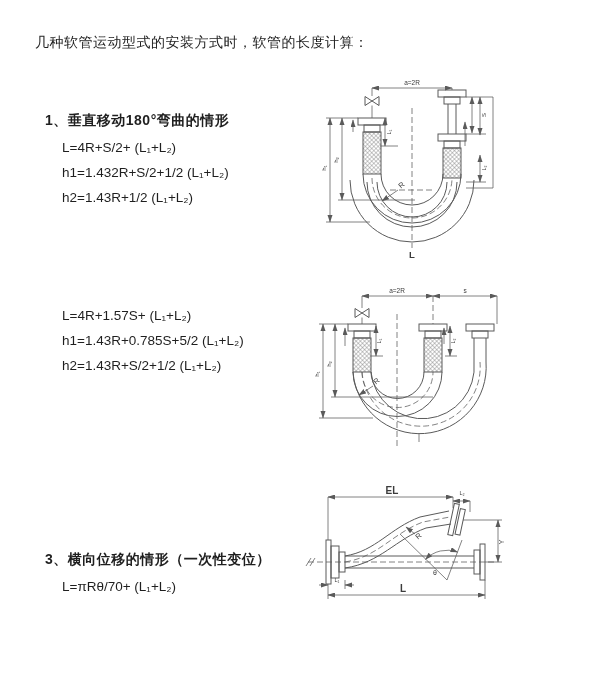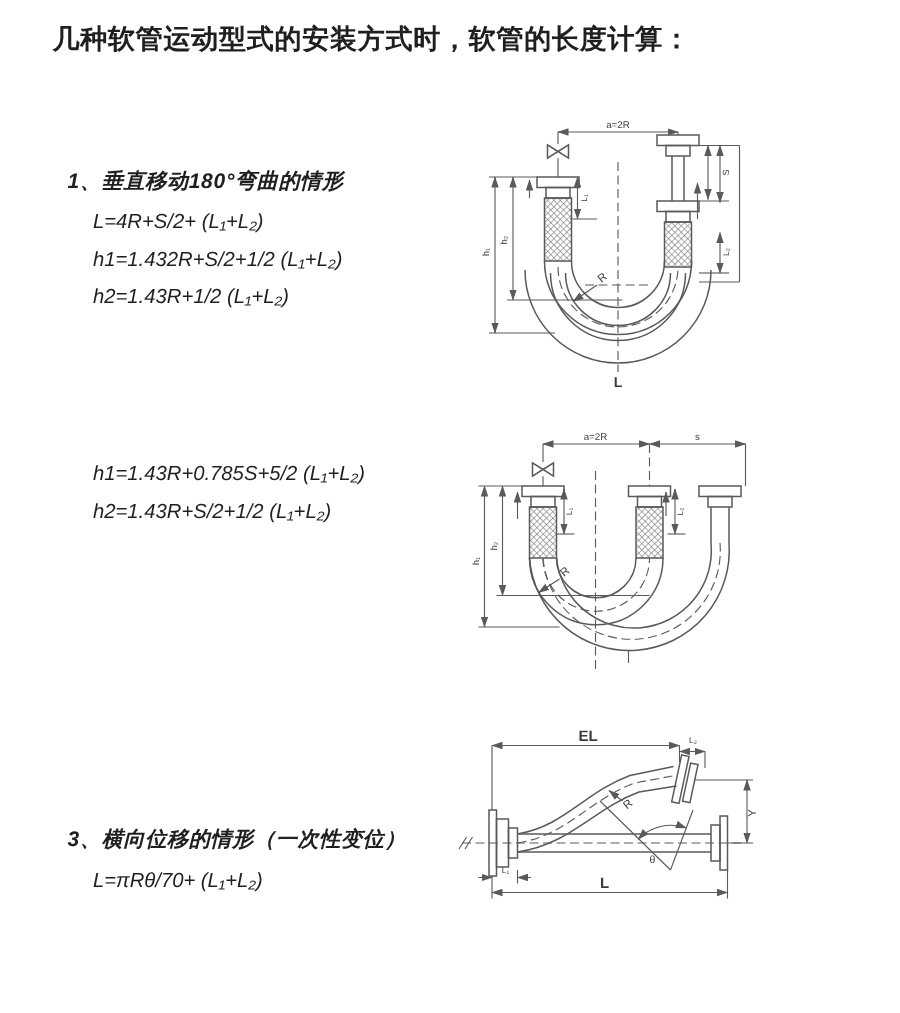--- a/index.html
+++ b/index.html
@@ -1,21 +1,21 @@
 <!DOCTYPE html>
 <html><head>
 <meta charset="utf-8">
 <style>
   html,body{margin:0;padding:0;background:#fff;}
   #page{position:relative;width:600px;height:675px;background:#fff;overflow:hidden;
         font-family:"Liberation Sans","DejaVu Sans",sans-serif;color:#1f1f1f;}
-  .title{position:absolute;left:35px;top:14px;font-size:18px;font-weight:700;letter-spacing:.5px;}
+  .title{position:absolute;left:35px;top:34px;font-size:14px;font-weight:400;letter-spacing:.5px;}
   .section{position:absolute;left:45px;}
-  .section .heading{font-size:14px;font-weight:600;line-height:20px;margin-bottom:5px;letter-spacing:.5px;white-space:nowrap;font-style:italic;}
-  .section .formula{font-size:13.5px;font-weight:500;line-height:25px;padding-left:17px;white-space:nowrap;font-style:italic;}
+  .section .heading{font-size:14px;font-weight:600;line-height:20px;margin-bottom:5px;letter-spacing:.5px;white-space:nowrap;}
+  .section .formula{font-size:13.5px;font-weight:500;line-height:25px;padding-left:17px;white-space:nowrap;}
   #sec1{top:110px;} #sec2{top:303px;} #sec3{top:517px;margin-top:32px;}
   .dia{position:absolute;}
   #dia1{left:318px;top:70px;} #dia2{left:313px;top:286px;} #dia3{left:300px;top:482px;}
   svg{display:block;}
   .ln{stroke:#5a5a5a;fill:none;stroke-width:1;}
   .dim{stroke:#5a5a5a;fill:none;stroke-width:.75;}
   .dash{stroke-dasharray:6,3;}
   .lbl{fill:#3c3c3c;font-family:"Liberation Sans","DejaVu Sans",sans-serif;}
 </style>
 </head>
@@ -43,20 +43,21 @@
   <div class="title">几种软管运动型式的安装方式时，软管的长度计算：</div>
 
   <div class="section" id="sec1">
     <div class="heading">1、垂直移动180°弯曲的情形</div>
     <div class="formula">L=4R+S/2+ (L₁+L₂)</div>
     <div class="formula">h1=1.432R+S/2+1/2 (L₁+L₂)</div>
     <div class="formula">h2=1.43R+1/2 (L₁+L₂)</div>
   </div>
 
   <div class="section" id="sec2">
+    <div class="formula">L=4R+1.57S+ (L₁+L₂)</div>
     <div class="formula">h1=1.43R+0.785S+5/2 (L₁+L₂)</div>
     <div class="formula">h2=1.43R+S/2+1/2 (L₁+L₂)</div>
   </div>
 
   <div class="section" id="sec3">
     <div class="heading">3、横向位移的情形（一次性变位）</div>
     <div class="formula">L=πRθ/70+ (L₁+L₂)</div>
   </div>
 
   <div class="dia" id="dia1">

